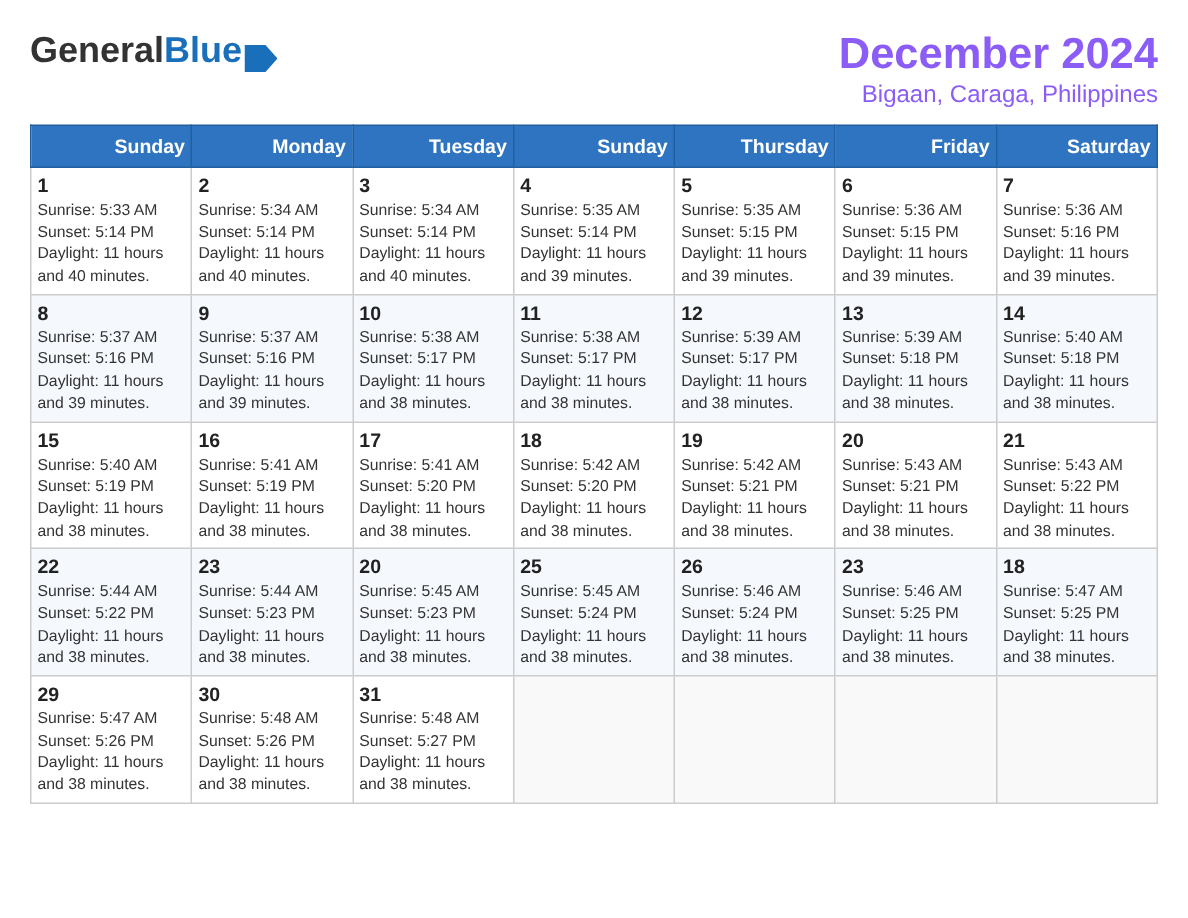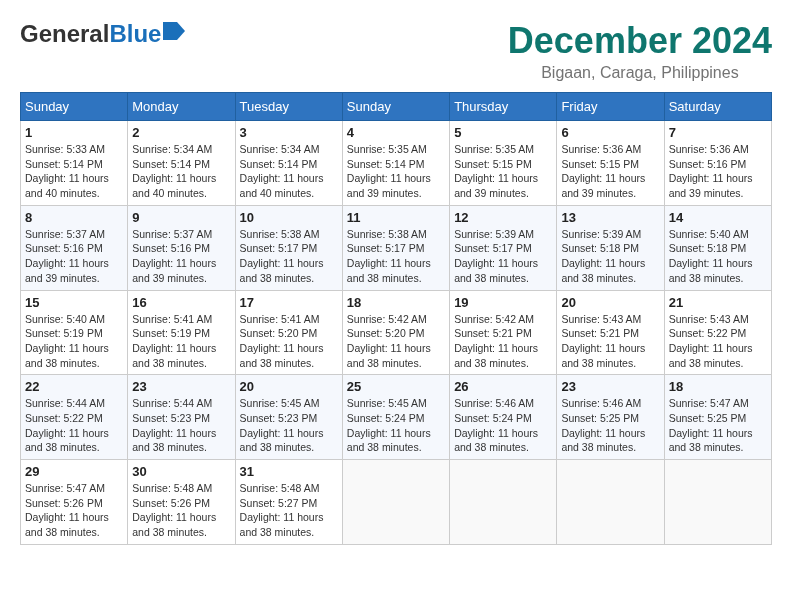--- a/index.html
+++ b/index.html
@@ -13,42 +13,41 @@
     .header {
       display: flex;
       justify-content: space-between;
       align-items: flex-start;
       margin-bottom: 10px;
     }
     .title-block {
       text-align: right;
     }
     .month-title {
-      font-size: 36px;
+      font-size: 29px;
       font-weight: bold;
-      color: #0f766e;
+      color: #8b5cf6;
     }
     .location-title {
       font-size: 16px;
-      color: #737373;
+      color: #8b5cf6;
       margin-top: 2px;
-      text-align: center;
     }
     .calendar {
       width: 100%;
       border-collapse: collapse;
       font-size: 11px;
     }
     .calendar th {
       background-color: #2f74c0;
       color: white;
       padding: 6px 4px;
-      text-align: left;
+      text-align: right;
       font-size: 13px;
-      font-weight: normal;
+      font-weight: bold;
       border: 1px solid #2060a0;
     }
     .calendar td {
       border: 1px solid #ccc;
       vertical-align: top;
       padding: 4px;
       width: 14.28%;
       min-height: 80px;
       background: #fff;
     }
@@ -80,21 +79,21 @@
     }
     .logo-name .general { color: #333; }
     .logo-name .blue { color: #1a6fba; }
   </style>
 </head>
 <body>
 
 <div class="header">
   <div class="logo-wrapper">
     <div>
-      <div style="display:flex;align-items:flex-start;">
+      <div style="display:flex;align-items:flex-end;">
         <span class="logo-name">
           <span class="general">General</span><span class="blue">Blue</span>
         </span>
         <svg width="22" height="18" viewBox="0 0 22 18" style="margin-left:2px;margin-top:2px;">
           <polygon points="0,0 14,0 22,9 14,18 0,18" fill="#1a6fba"></polygon>
         </svg>
       </div>
     </div>
   </div>
   <div class="title-block">

